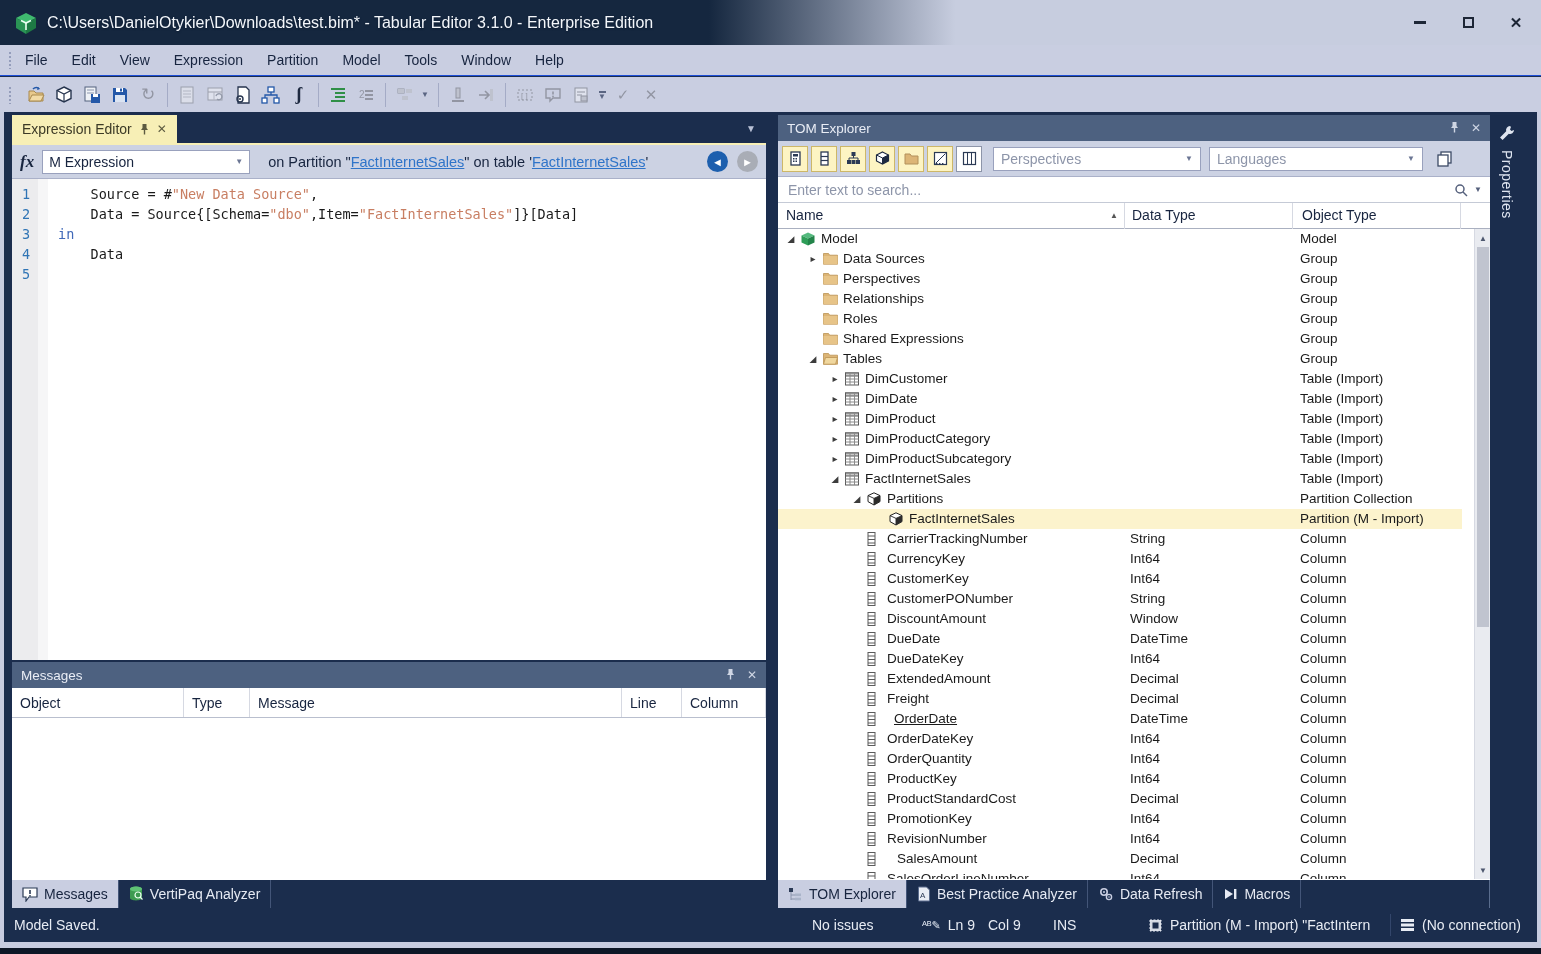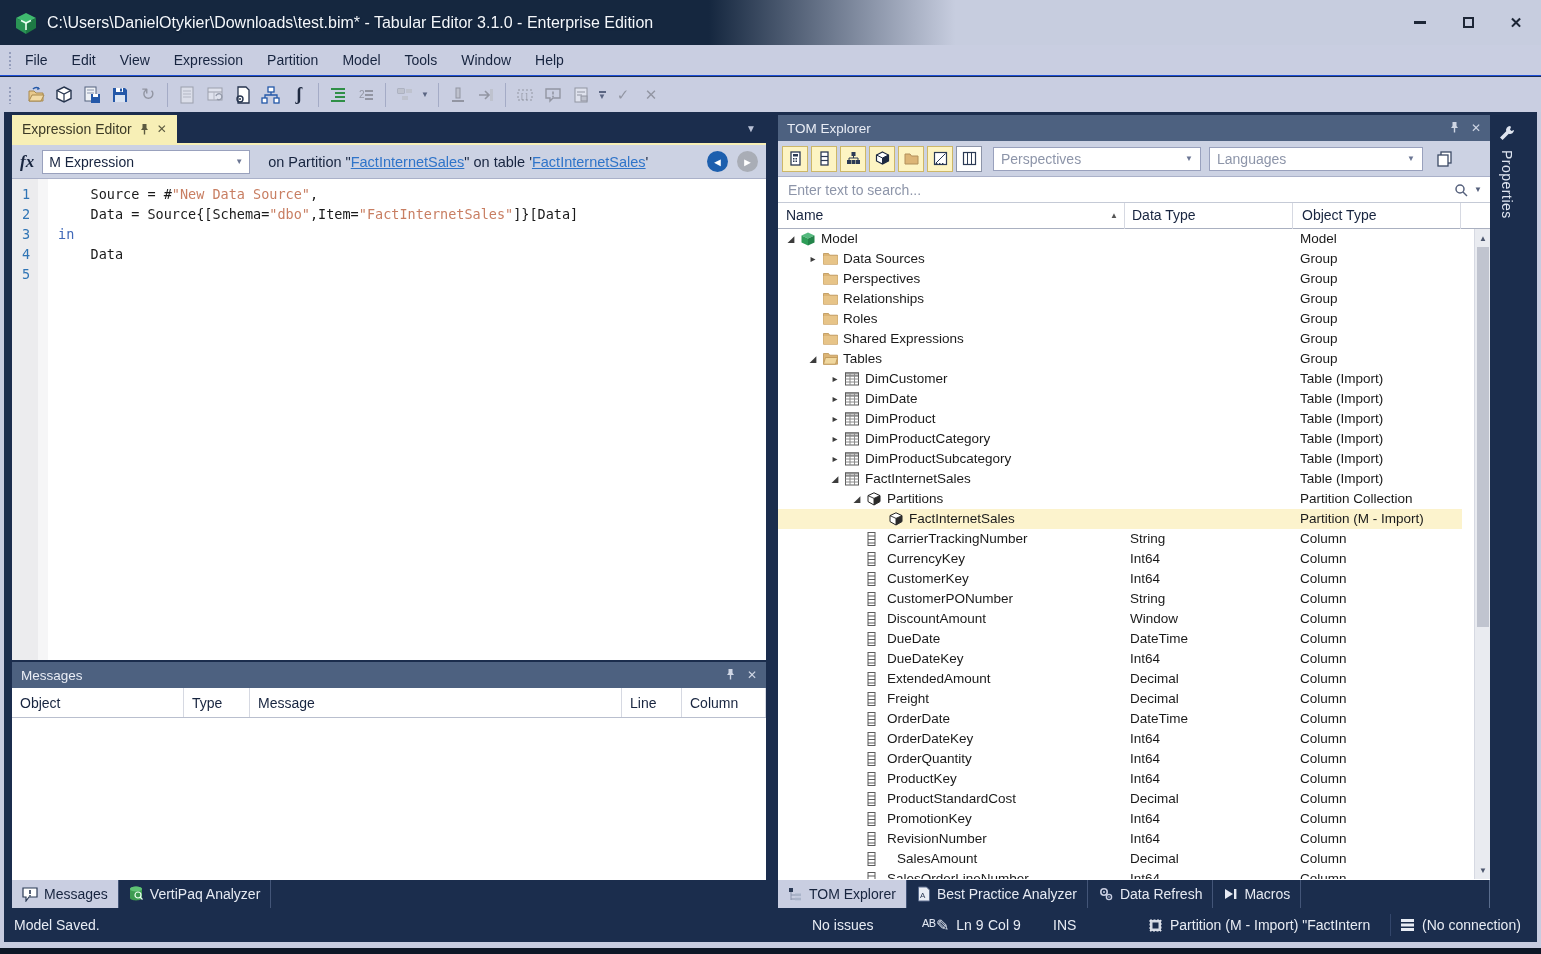--- a/index.html
+++ b/index.html
@@ -109,21 +109,21 @@
   
   .props-edge{position:absolute;left:1490px;top:0;width:47px;height:796px;}
   .props-tab{position:absolute;left:8px;top:12px;display:flex;flex-direction:column;align-items:center;color:#dfe5f0;}
   .props-tab .vtext{writing-mode:vertical-rl;font-size:14px;margin-top:8px;letter-spacing:.5px;}
   
   .statusbar{position:absolute;left:0;top:908px;width:100%;height:34px;background:#1b2d4d;color:#e8ecf4;font-size:14px;}
   .sb-item{position:absolute;top:0;height:34px;display:flex;align-items:center;gap:7px;white-space:nowrap;}
   .sb-model{left:14px;} .sb-issues{left:812px;} .sb-ln{left:922px;} .sb-col{left:988px;} .sb-ins{left:1053px;}
   .sb-part{left:1148px;width:242px;overflow:hidden;} .sb-conn{left:1400px;}
   .sb-sep{position:absolute;top:6px;width:1px;height:22px;background:#33466b;}
-  .ab-pencil{font-size:16px;color:#dfe5f0;}
+  .ab-pencil{font-size:11px;color:#dfe5f0;}
   icon, .ic{display:inline-flex;}
 </style>
 </head>
 <body>
 
 <div class="win">
 
   <div class="titlebar">
     <svg class="app-logo" viewBox="0 0 24 24">
       <polygon points="12,2 22,7 12,12 2,7" fill="#3fba6f"></polygon>
@@ -759,21 +759,21 @@
               <span class="tr-dt">Decimal</span>
               <span class="tr-ot">Column</span>
             </div>
             <div class="tree-row">
               <span class="tr-icon" style="left: 89px;"><svg width="9" height="14" viewBox="0 0 9 14">
                   <rect x="1" y=".5" width="7" height="13" fill="#fff" stroke="#5a5a5a"></rect>
                   <line x1="1" y1="4" x2="8" y2="4" stroke="#5a5a5a"></line>
                   <line x1="1" y1="7.5" x2="8" y2="7.5" stroke="#5a5a5a"></line>
                   <line x1="1" y1="11" x2="8" y2="11" stroke="#5a5a5a"></line>
                 </svg></span>
-              <span class="tr-label" style="left: 109px;">OrderDate</span>
+              <span class="tr-label" style="left: 116px; text-decoration: underline;">OrderDate</span>
               <span class="tr-dt">DateTime</span>
               <span class="tr-ot">Column</span>
             </div>
             <div class="tree-row">
               <span class="tr-icon" style="left: 89px;"><svg width="9" height="14" viewBox="0 0 9 14">
                   <rect x="1" y=".5" width="7" height="13" fill="#fff" stroke="#5a5a5a"></rect>
                   <line x1="1" y1="4" x2="8" y2="4" stroke="#5a5a5a"></line>
                   <line x1="1" y1="7.5" x2="8" y2="7.5" stroke="#5a5a5a"></line>
                   <line x1="1" y1="11" x2="8" y2="11" stroke="#5a5a5a"></line>
                 </svg></span>

